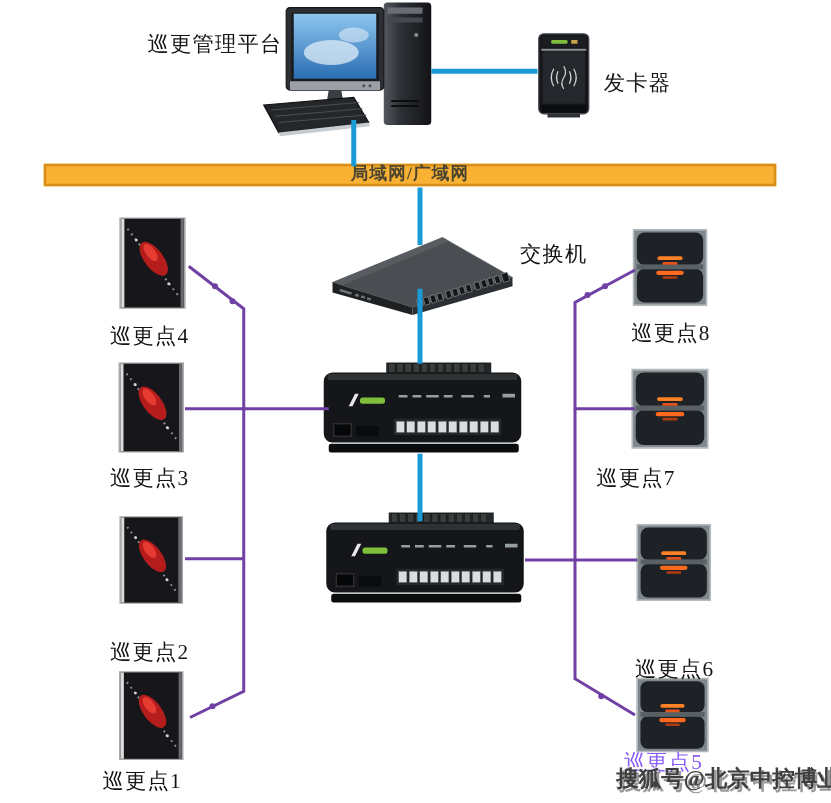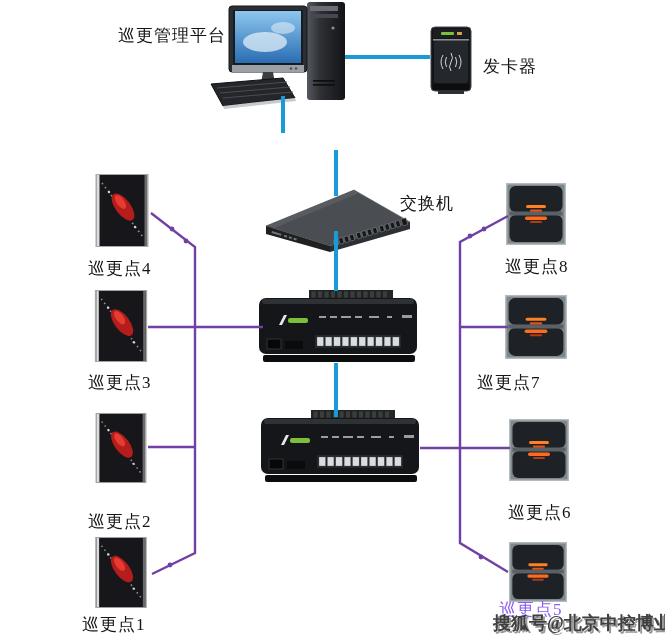--- a/index.html
+++ b/index.html
@@ -116,20 +116,23 @@
         <path d="M29,30 q4,7 0,14"></path>
         <path d="M25.5,32 q2.5,5 0,10"></path>
         <path d="M21,28 q3,5 0,9 q-3,5 0,9"></path>
       </g>
       <rect x="3" y="59" width="36" height="6" fill="#0c0d0f"></rect>
       <rect x="8" y="66" width="26" height="3" fill="#2e3134"></rect>
     </svg>
   </div>
   <div class="lbl" style="left:483px;top:55px">发卡器</div>
 
+  <div class="lanbar">
+    <span class="bartext">局域网/广域网</span>
+  </div>
 
   <div class="dev" style="left:258px;top:184px">
     <svg width="156" height="70" viewBox="0 0 156 70">
       <polygon points="8,42 96,6 152,38 72,62" fill="#4a4e52" stroke="#5d6165" stroke-width="0.6"></polygon>
       <polygon points="8,42 96,6 101,9 14,45" fill="#585c60"></polygon>
       <polygon points="8,42 72,62 72,68 8,50" fill="#1e2022"></polygon>
       <polygon points="72,62 152,38 152,45 72,68" fill="#2c2f33"></polygon>
       <g transform="translate(76,59) rotate(-16.7)">
         <g fill="#141618" stroke="#8a9094" stroke-width="0.5">
           <rect x="0" y="-3" width="4" height="6"></rect>
@@ -148,21 +151,21 @@
         </g>
       </g>
       <g transform="translate(14,47) rotate(17)" fill="#6f7478">
         <rect x="0" y="0" width="10" height="2"></rect>
         <rect x="13" y="0" width="3" height="2"></rect>
           <rect x="18" y="0" width="3" height="2"></rect>
         <rect x="23" y="0" width="3" height="2"></rect>
       </g>
     </svg>
   </div>
-  <div class="lbl" style="left:400px;top:192px">交换机</div>
+  <div class="lbl" style="left:416px;top:192px">交换机</div>
 
   <div class="dev" style="left:257px;top:289px">
     <svg width="164" height="76" viewBox="0 0 164 76">
       <g>
         <rect x="52" y="1" width="84" height="9" fill="#23262a"></rect>
         <g fill="#3a3e3a" stroke="#101210" stroke-width="0.4">
           <rect x="54" y="2" width="5" height="7"></rect>
             <rect x="60.5" y="2" width="5" height="7"></rect>
           <rect x="67" y="2" width="5" height="7"></rect>
             <rect x="73.5" y="2" width="5" height="7"></rect>
@@ -355,21 +358,21 @@
       <rect x="1.5" y="1.5" width="57" height="59" fill="#7e878b"></rect>
       <rect x="3.5" y="3" width="53" height="26" rx="6" fill="#1e2226"></rect>
       <rect x="3.5" y="32" width="53" height="27" rx="6" fill="#1e2226"></rect>
       <rect x="3.5" y="28.5" width="53" height="4" fill="#596165"></rect>
       <rect x="20" y="22" width="20" height="3" rx="1.5" fill="#ff8126"></rect>
       <rect x="24" y="26.5" width="12" height="2.2" rx="1" fill="#e2531d"></rect>
       <rect x="19" y="33.5" width="22" height="3.4" rx="1.7" fill="#FF6A1E"></rect>
       <rect x="24" y="38" width="12" height="2" rx="1" fill="#b23c12"></rect>
     </svg>
   </div>
-  <div class="lbl" style="left:508px;top:501px">巡更点6</div>
+  <div class="lbl" style="left:508px;top:524px">巡更点6</div>
 
   <div class="dev" style="left:508px;top:542px">
     <svg width="60" height="60" viewBox="0 0 60 62">
       <rect width="60" height="62" fill="#b5bbbd"></rect>
       <rect x="1.5" y="1.5" width="57" height="59" fill="#7e878b"></rect>
       <rect x="3.5" y="3" width="53" height="26" rx="6" fill="#1e2226"></rect>
       <rect x="3.5" y="32" width="53" height="27" rx="6" fill="#1e2226"></rect>
       <rect x="3.5" y="28.5" width="53" height="4" fill="#596165"></rect>
       <rect x="20" y="22" width="20" height="3" rx="1.5" fill="#ff8126"></rect>
       <rect x="24" y="26.5" width="12" height="2.2" rx="1" fill="#e2531d"></rect>

